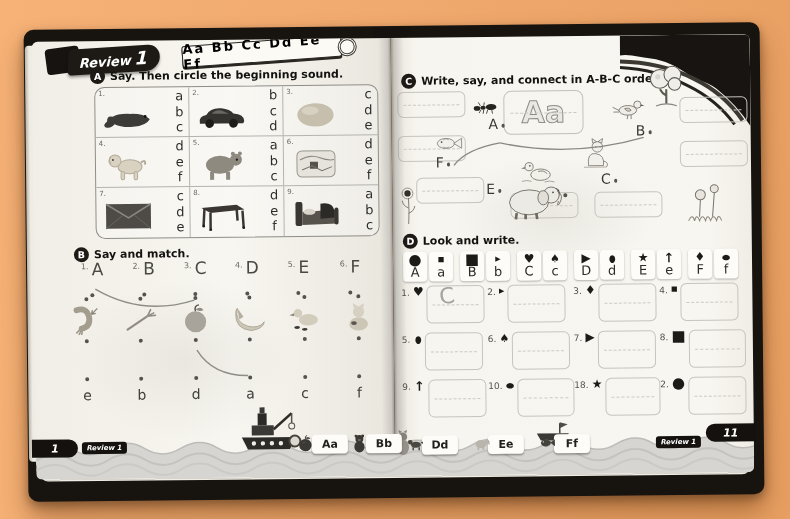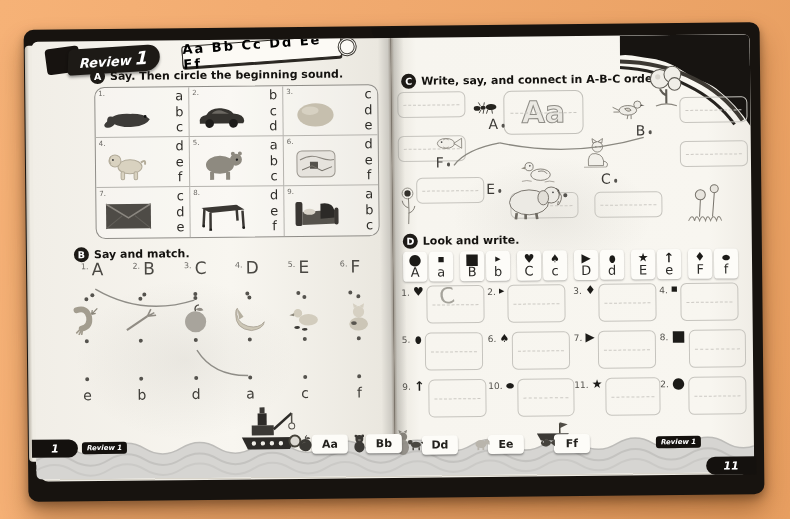--- a/index.html
+++ b/index.html
@@ -53,21 +53,21 @@
   .b-up .dot{margin-top:14px;}
   .b-piccol{display:flex;flex-direction:column;align-items:center;width:44px;gap:4px;}
   .b-pic{width:38px;height:30px;}
   .b-lowcol{display:flex;flex-direction:column;align-items:center;width:44px;gap:6px;}
   .b-low{font-size:14px;color:#3f3d38;}
   .matchlines{position:absolute;left:28px;top:214px;width:330px;height:160px;pointer-events:none;}
   
   .pill{position:absolute;background:#14110e;color:#fff;font-style:italic;font-weight:bold;font-size:11px;
         height:18px;display:flex;align-items:center;justify-content:center;z-index:9;}
   .pill-left{left:2px;top:414px;width:46px;border-radius:0 10px 10px 0;}
-  .pill-right{left:676px;top:438px;width:50px;border-radius:10px 0 0 10px;}
+  .pill-right{left:676px;top:405px;width:50px;border-radius:10px 0 0 10px;}
   .tag{position:absolute;background:#14110e;color:#fff;font-weight:bold;font-style:italic;font-size:7px;
        padding:2px 5px;border-radius:3px;z-index:9;}
   .tag-left{left:52px;top:417px;}
   .tag-right{left:626px;top:417px;}
   
   .waves-wrap{position:absolute;left:6px;top:410px;width:718px;height:44px;overflow:hidden;border-radius:0 0 6px 6px;z-index:4;}
   .waves{width:100%;height:100%;display:block;}
   .band-layer{position:absolute;left:0;top:0;width:730px;height:478px;z-index:6;pointer-events:none;}
   .boat-crane{position:absolute;left:208px;top:378px;width:64px;height:52px;}
   .boat-sm{position:absolute;left:505px;top:400px;width:36px;height:22px;}
@@ -878,21 +878,21 @@
 
             <div class="d-item">
               <span class="d-num">10.</span>
               <span class="sym" data-mod="ovh">●</span>
               <div class="d-box">
                 <span class="d-ans"></span>
               </div>
             </div>
 
             <div class="d-item">
-              <span class="d-num">11.</span>
+              <span class="d-num">18.</span>
               <span class="sym" data-mod="md">★</span>
               <div class="d-box">
                 <span class="d-ans"></span>
               </div>
             </div>
 
             <div class="d-item">
               <span class="d-num">2.</span>
               <span class="sym" data-mod="lg">●</span>
               <div class="d-box">

